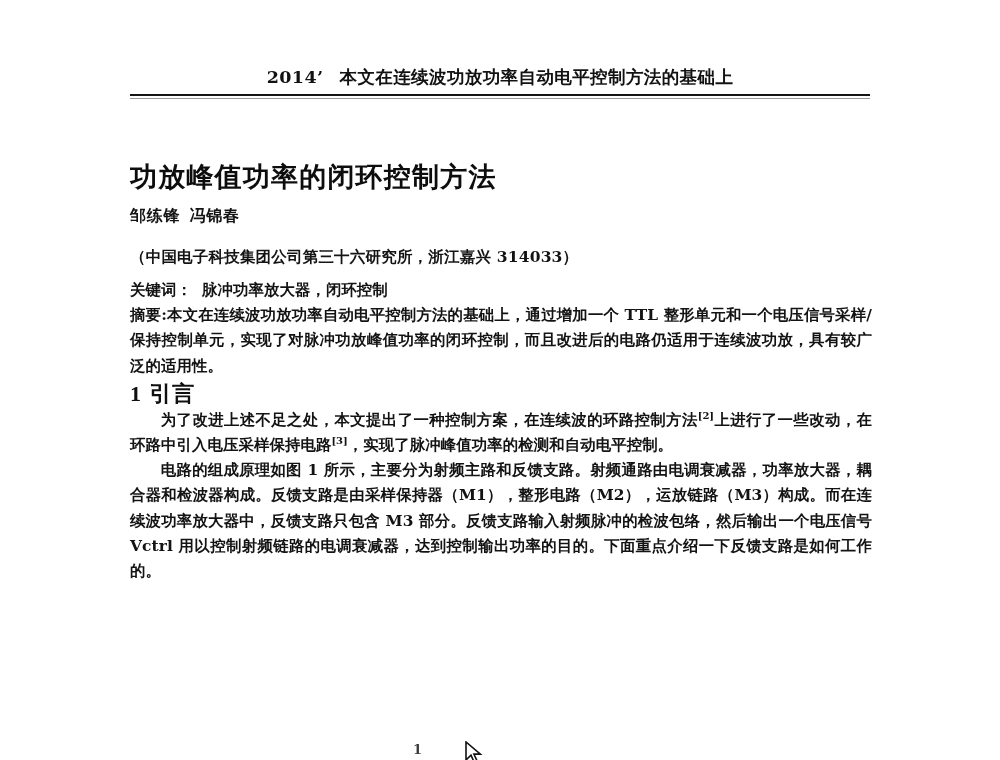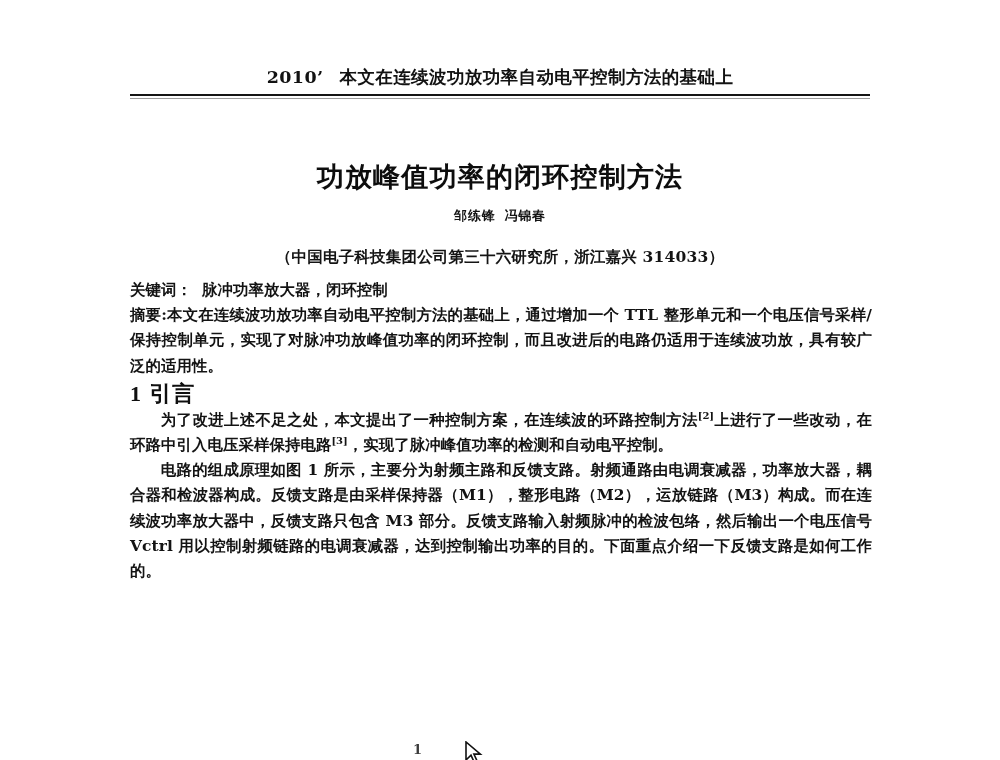--- a/index.html
+++ b/index.html
@@ -61,35 +61,34 @@
     width: 740px;
     opacity: .55;
   }
 
   
   .title-block {
     position: absolute;
     left: 130px;
     top: 160px;
     width: 740px;
-    text-align: center;
   }
   .doc-title {
     font-family: "DejaVu Serif", "Liberation Serif", serif;
     font-weight: 700;
     font-size: 27px;
     line-height: 34px;
     letter-spacing: 1.2px;
     color: #0d0d0d;
   }
   .authors {
     margin-top: 12px;
     font-family: "DejaVu Serif", "Liberation Serif", serif;
     font-weight: 700;
-    font-size: 13px;
+    font-size: 16px;
     line-height: 20px;
     letter-spacing: 0.8px;
     color: #141414;
   }
   .author-sep { display: inline-block; width: 9px; }
   .affiliation {
     margin-top: 20px;
     font-family: "DejaVu Serif", "Liberation Serif", serif;
     font-weight: 700;
     font-size: 15.5px;
@@ -157,21 +156,21 @@
     height: 24px;
   }
 </style>
 </head>
 <body>
 
 <div class="page">
 
   <div class="header-block">
     <div class="header-text">
-      <span class="header-year">2010’</span><span class="header-gap"></span><span>本文在连续波功放功率自动电平控制方法的基础上</span>
+      <span class="header-year">2014’</span><span class="header-gap"></span><span>本文在连续波功放功率自动电平控制方法的基础上</span>
     </div>
     <div class="header-rule"></div>
     <div class="header-rule-thin"></div>
   </div>
 
   <div class="title-block">
     <div class="doc-title">功放峰值功率的闭环控制方法</div>
     <div class="authors">
       <span>邹练锋</span><span class="author-sep"></span><span>冯锦春</span>
     </div>

